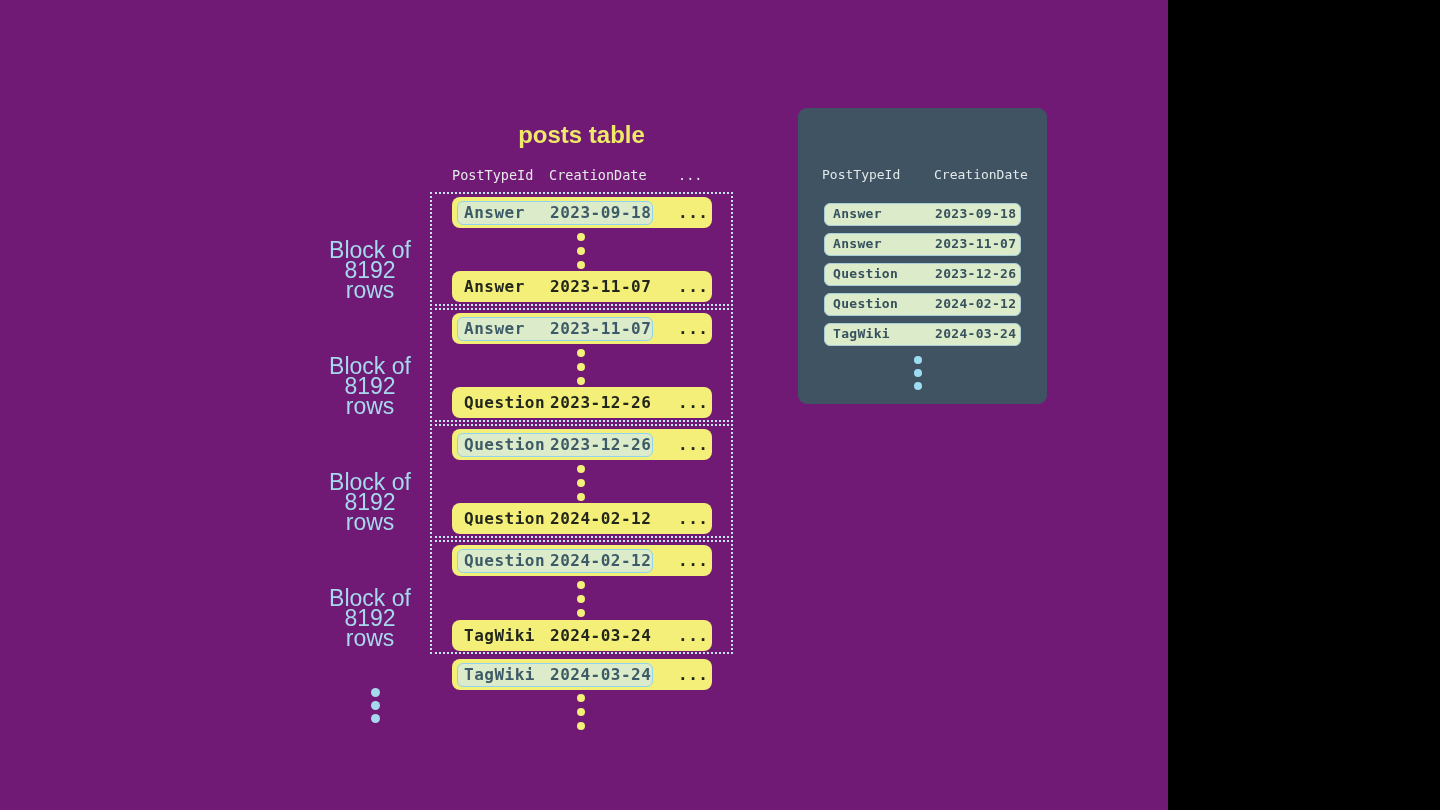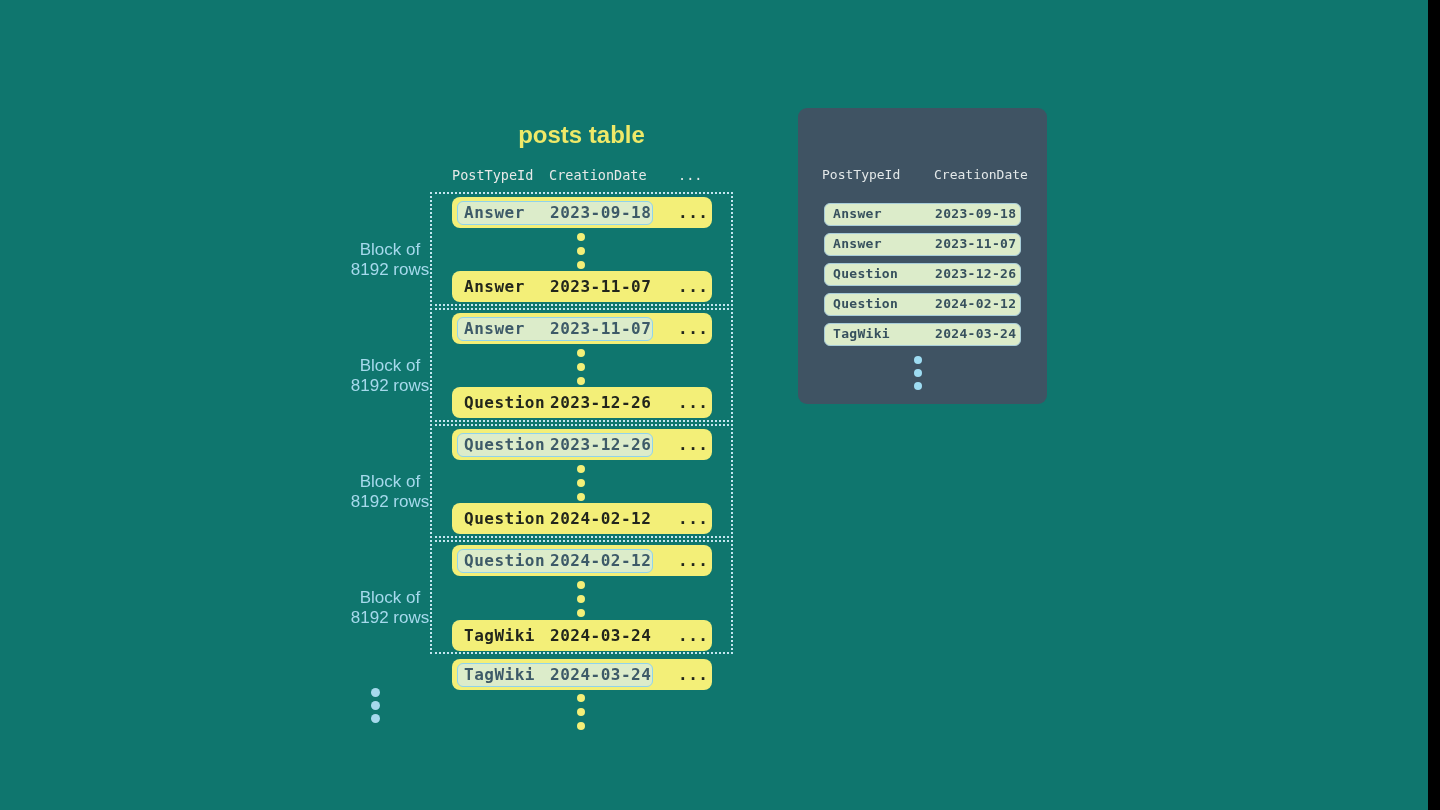--- a/index.html
+++ b/index.html
@@ -1,18 +1,18 @@
 <!DOCTYPE html>
 <html><head>
 <meta charset="utf-8">
 <style>
   * { margin:0; padding:0; box-sizing:border-box; }
   html,body { background:#000; }
   .stage {
-    position:relative; width:1428px; height:810px; background:#0f766e;
+    position:relative; width:1168px; height:810px; background:#701a75;
     overflow:hidden; font-family:"Liberation Sans", sans-serif;
   }
 
   
   .pt-title {
     position:absolute; left:430px; top:121px; width:303px; text-align:center;
     font-size:24px; font-weight:600; color:#efe968;
   }
   .pt-header {
     position:absolute; left:452px; top:167px; width:260px; height:18px;
@@ -21,22 +21,22 @@
   .pt-header .h1 { position:absolute; left:0; }
   .pt-header .h2 { position:absolute; left:97px; }
   .pt-header .h3 { position:absolute; left:226px; }
 
   
   .block {
     position:absolute; left:430px; width:303px; height:114px;
     border:2px dotted #c3e6f0;
   }
   .block-label {
-    position:absolute; left:344px; width:92px; text-align:center;
-    font-size:17px; line-height:20px; color:#a6d9ec;
+    position:absolute; left:324px; width:92px; text-align:center;
+    font-size:23px; line-height:20px; color:#a6d9ec;
   }
 
   
   .prow {
     position:absolute; left:452px; width:260px; height:31px;
     background:#f3ef78; border-radius:8px; line-height:31px;
     font-family:"DejaVu Sans Mono", monospace; font-weight:bold;
     font-size:16px; letter-spacing:0.5px; color:#22261c;
   }
   .prow .cell { position:absolute; top:0; }

